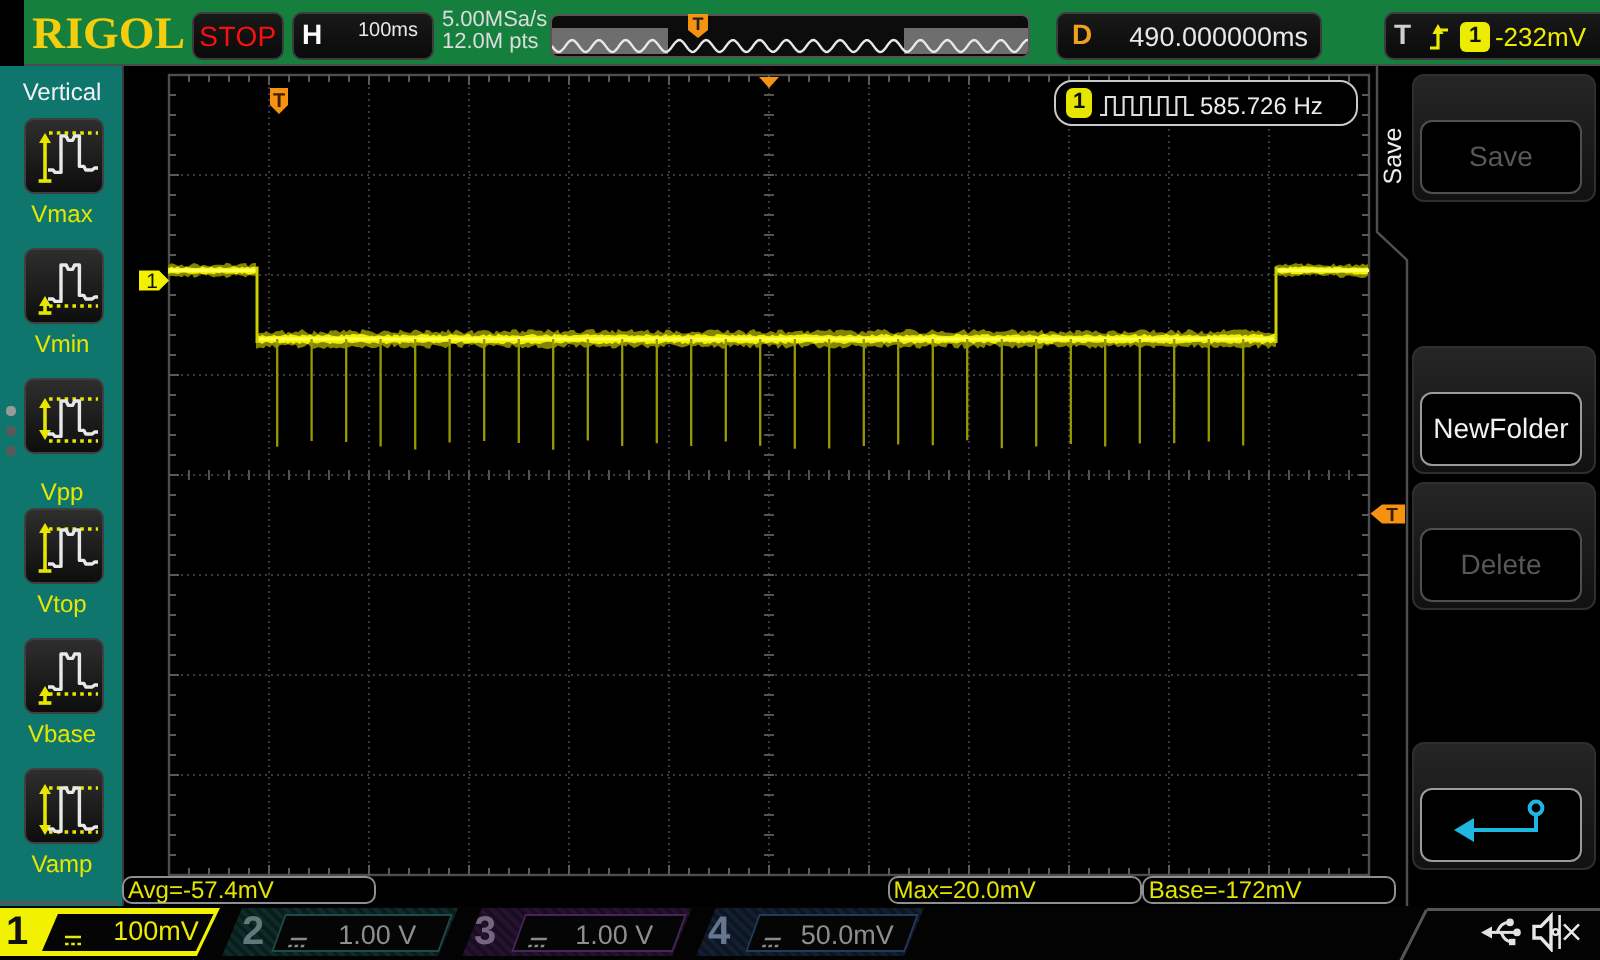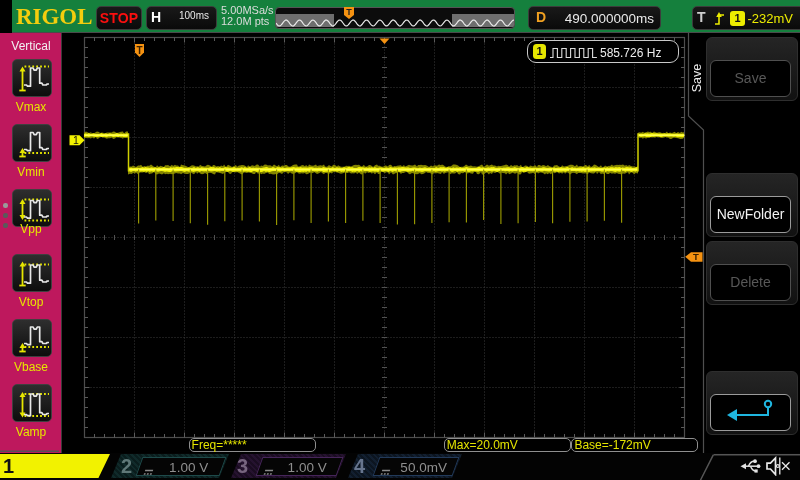--- a/index.html
+++ b/index.html
@@ -1,39 +1,39 @@
 <!DOCTYPE html>
 <html><head><meta charset="utf-8"><style>
 *{margin:0;padding:0;box-sizing:border-box;-webkit-font-smoothing:antialiased}
 html,body{width:800px;height:480px;background:#000;overflow:hidden;font-family:"Liberation Sans",sans-serif}
 #scr{position:absolute;inset:0;background:#000}
 
 #topbar{position:absolute;left:12px;top:0;width:800px;height:33px;background:#15803d;border-bottom:1.5px solid #4a4a4a}
 #logo{position:absolute;left:4px;top:4px;font-family:"Liberation Serif",serif;font-weight:bold;font-size:22.5px;color:#f3cd0e;transform:scaleX(1.02);transform-origin:left}
 .tbox{position:absolute;top:6px;height:24px;background:linear-gradient(#191919,#0a0a0a);border:1px solid #3c3c3c;border-radius:5px;color:#e9e9e9}
-#stopb{left:84px;width:46px;text-align:center;font-weight:bold;font-size:14px;line-height:22px;color:#fb0f0f;letter-spacing:0.2px}
+#stopb{left:84px;width:46px;text-align:center;font-weight:normal;font-size:14px;line-height:22px;color:#fb0f0f;letter-spacing:0.2px}
 #hbox{left:134px;width:71px}
 #hbox b{position:absolute;left:4px;top:2px;font-size:14px;color:#fff}
 #hbox span{position:absolute;right:7px;top:3px;font-size:10px}
 #srate{position:absolute;left:209px;top:5px;font-size:11px;line-height:11px;color:#dcdcdc}
 #dbox{left:516px;width:133px}
 #dbox b{position:absolute;left:7px;top:2px;font-size:14px;color:#f0a021}
 #dbox span{position:absolute;right:6px;top:3.5px;font-size:13.5px}
 #tbox2{left:680px;width:116px}
 #tbox2 b{position:absolute;left:4px;top:2px;font-size:14px;color:#cfcfcf}
 #tbox2 .lvl{position:absolute;right:14px;top:3.5px;font-size:13px;color:#ecec00}
 #onebadge{position:absolute;left:37px;top:4px;width:15px;height:15px;background:#ecec00;border-radius:3px;color:#111;font-weight:bold;font-size:11px;text-align:center;line-height:15px}
 
 #membar{position:absolute;left:263px;top:7px;width:240px;height:22px;border:1px solid #555;border-radius:4px;background:#0c0c0c;overflow:hidden}
 #membar .g1{position:absolute;left:0;top:6px;bottom:1px;width:58px;background:#6e6e6e}
 #membar .g2{position:absolute;left:176px;top:6px;bottom:1px;right:0;background:#6e6e6e}
 #memwave{position:absolute;left:0;top:0}
 #memT{position:absolute;left:331px;top:5.5px}
 
-#lmenu{position:absolute;left:0;top:33px;width:62px;height:420px;background:#be185d;border-right:1.5px solid #3a3a3a}
+#lmenu{position:absolute;left:0;top:33px;width:62px;height:420px;background:#0f766e;border-right:1.5px solid #3a3a3a}
 .mtitle{position:absolute;left:0;top:6px;width:62px;text-align:center;color:#f2f2f2;font-size:12px}
 .mbtn{position:absolute;left:12px;width:40px;height:38px;background:linear-gradient(#2e2e2e,#0d0d0d);border:1px solid #3f3f3f;border-radius:5px}
 .mlabel{position:absolute;left:0;width:62px;text-align:center;color:#e6e600;font-size:12px}
 .dots{position:absolute;left:3px;top:170px}
 .dots i{display:block;width:4.5px;height:4.5px;border-radius:50%;background:#9a9a9a;margin-bottom:5.5px}
 .dots i+i{background:#5a5a5a}
 
 #plot{position:absolute;left:0;top:0}
 
 #freqbox{position:absolute;left:527px;top:40px;width:152px;height:23px;background:#000;border:1.5px solid #c9c9c9;border-radius:9px}
@@ -128,21 +128,21 @@
         </svg></div>
       <div class="mlabel" style="top:132px">Vmin</div>
       <div class="mbtn" style="top:156px"><svg width="40" height="38" viewBox="0 0 40 38">
           <path d="M9.5 12.5V26.5" stroke="#e6e600" stroke-width="1.8"></path>
           <path d="M9.5 9l-3 5h6z" fill="#e6e600"></path>
           <path d="M9.5 30l-3-5h6z" fill="#e6e600"></path>
           <path d="M11.5 9.5H36" stroke="#e6e600" stroke-width="1.8" stroke-dasharray="1.8 2.1"></path>
           <path d="M11.5 30.5H36" stroke="#e6e600" stroke-width="1.8" stroke-dasharray="1.8 2.1"></path>
           <path d="M11 27h2.5l1 1.2h3V10.5h2.6l1 2.2h2.2l1-2.2h2.4V25.2h2.2l1 1.8h3.2l1.2-1h1.7" stroke="#e8e8e8" stroke-width="1.7" fill="none" stroke-linejoin="round"></path>
         </svg></div>
-      <div class="mlabel" style="top:189px">Vpp</div>
+      <div class="mlabel" style="top:206px">Vpp</div>
       <div class="mbtn" style="top:221px"><svg width="40" height="38" viewBox="0 0 40 38">
           <path d="M9.5 30.5V10.5" stroke="#e6e600" stroke-width="1.8"></path>
           <path d="M9.5 6.5l-3 5h6z" fill="#e6e600"></path>
           <path d="M6.3 30.5h6.4" stroke="#e6e600" stroke-width="1.8"></path>
           <path d="M11.5 9.5H36" stroke="#e6e600" stroke-width="1.8" stroke-dasharray="1.8 2.1"></path>
           <path d="M11 27h2.5l1 1.2h3V10h2.6l1 2.2h2.2l1-2.2h2.4V25.2h2.2l1 1.8h3.2l1.2-1h1.7" stroke="#e8e8e8" stroke-width="1.7" fill="none" stroke-linejoin="round"></path>
         </svg></div>
       <div class="mlabel" style="top:262px">Vtop</div>
       <div class="mbtn" style="top:286px"><svg width="40" height="38" viewBox="0 0 40 38">
           <path d="M9.5 31.5V27" stroke="#e6e600" stroke-width="1.8"></path>
@@ -194,26 +194,34 @@
             <circle cx="56" cy="9" r="3.2" fill="none" stroke="#1fb6e0" stroke-width="2"></circle>
 <path d="M56 12.2V20H24" fill="none" stroke="#1fb6e0" stroke-width="2"></path>
 <path d="M25 14v12l-10-6z" fill="#1fb6e0"></path>
           </svg></div>
       </div>
 </div>
 <svg style="position:absolute;left:684px;top:251.5px" width="19" height="10.5" viewBox="0 0 19 10.5">
 <path d="M18.5 0.3H7L1.2 4.8l5.8 5h11.5z" fill="#f59211"></path>
 <text x="12" y="8.3" font-size="9.5" font-weight="bold" fill="#3a2000" text-anchor="middle" font-family="Liberation Sans, sans-serif">T</text>
     </svg>
-    <div class="meas" style="left:188.6px">Freq=*****</div>
+<div class="meas" style="left:61px">Avg=-57.4mV</div>
     <div class="meas" style="left:443.79999999999995px">Max=20.0mV</div>
     <div class="meas" style="left:571.4px">Base=-172mV</div>
 <div id="bbar">
 <div class="chblk" style="left:0;width:110px;clip-path:polygon(0 0,100% 0,89.5% 100%,0 100%);background:#f2f200">
   <div class="chnum" style="left:3px;color:#111">1</div>
+  <div class="chbox" style="left:21px;width:86px;border-color:#f2f200;clip-path:polygon(0 100%,9.5% 0,100% 0,89.5% 100%);border:none">
+     <div style="position:absolute;inset:0;clip-path:polygon(2.5px calc(100% - 2px),calc(9.5% + 2.5px) 2px,calc(100% - 2.5px) 2px,calc(89.5% - 0.5px) calc(100% - 2px));background:#050505"></div>
+     <div class="cplg" style="left:11px"><svg width="9" height="7" viewBox="0 0 9 7">
+              <path d="M0.5 1.5h8" stroke="#e8e800" stroke-width="1.3"></path>
+              <path d="M0.5 5h1.8M3.6 5h1.8M6.7 5h1.8" stroke="#e8e800" stroke-width="1.3"></path>
+            </svg></div>
+     <div class="chval" style="color:#ecec00;left:26px">100mV</div>
+  </div>
 </div>
 <div class="chblk" style="left:111px;width:118px;clip-path:polygon(10px 0,100% 0,calc(100% - 10px) 100%,0 100%);background:repeating-linear-gradient(45deg,#0a1d1d 0 2px,#102a2a 2px 4px)">
   <div class="chnum" style="left:10px;color:#5f7878">2</div>
   <div class="chbox" style="left:28px;width:84px;border-color:#1e4a4a;clip-path:none;transform:skewX(-20deg)">
      <div class="cplg"><svg width="9" height="7" viewBox="0 0 9 7">
               <path d="M0.5 1.5h8" stroke="#8a8a8a" stroke-width="1.3"></path>
               <path d="M0.5 5h1.8M3.6 5h1.8M6.7 5h1.8" stroke="#8a8a8a" stroke-width="1.3"></path>
             </svg></div>
      <div class="chval" style="color:#8f8f8f;transform:skewX(20deg)">1.00 V</div>
   </div>

